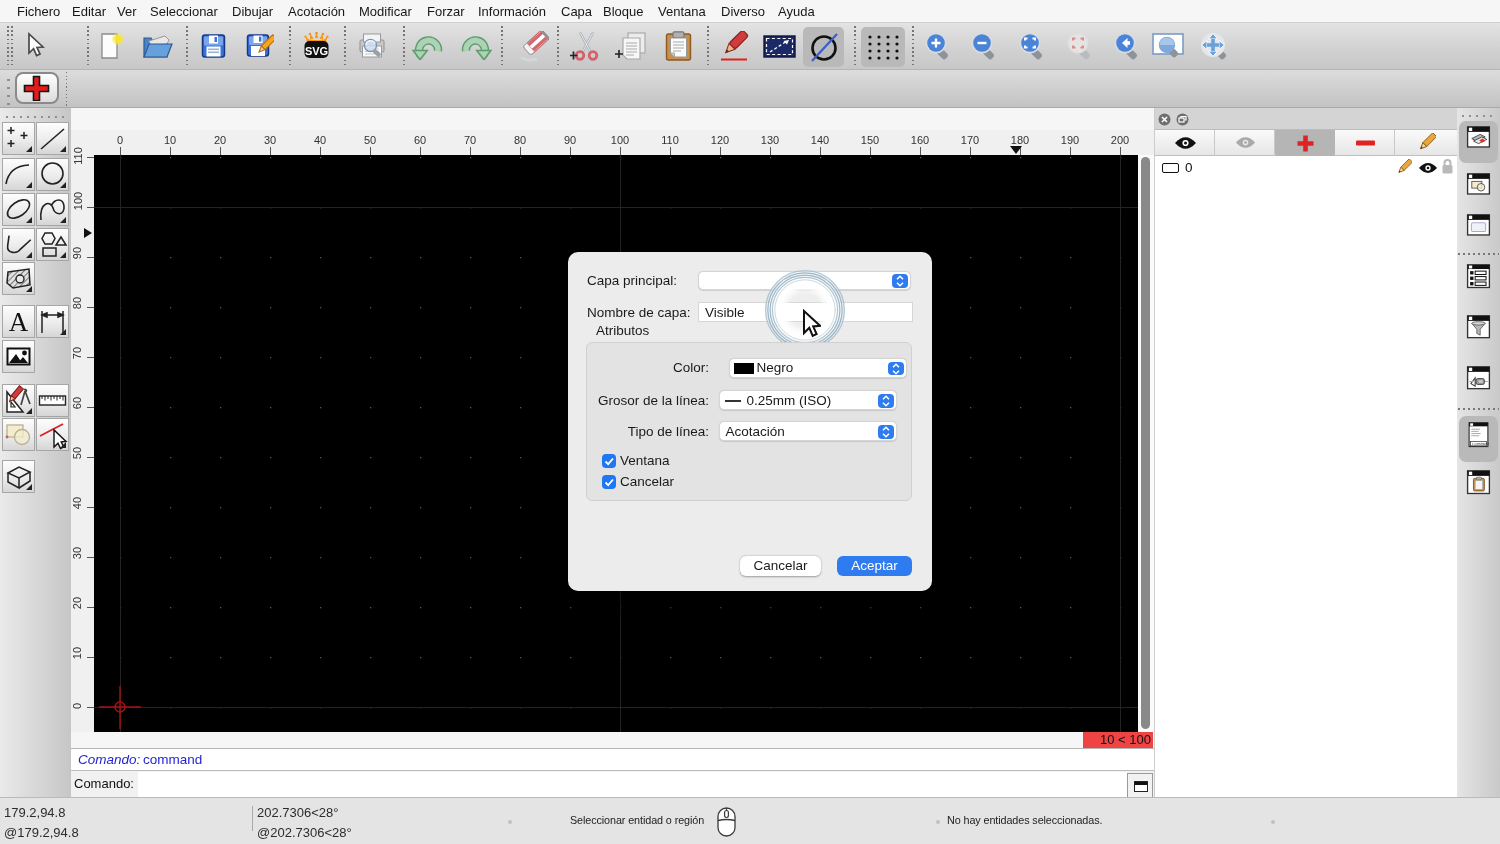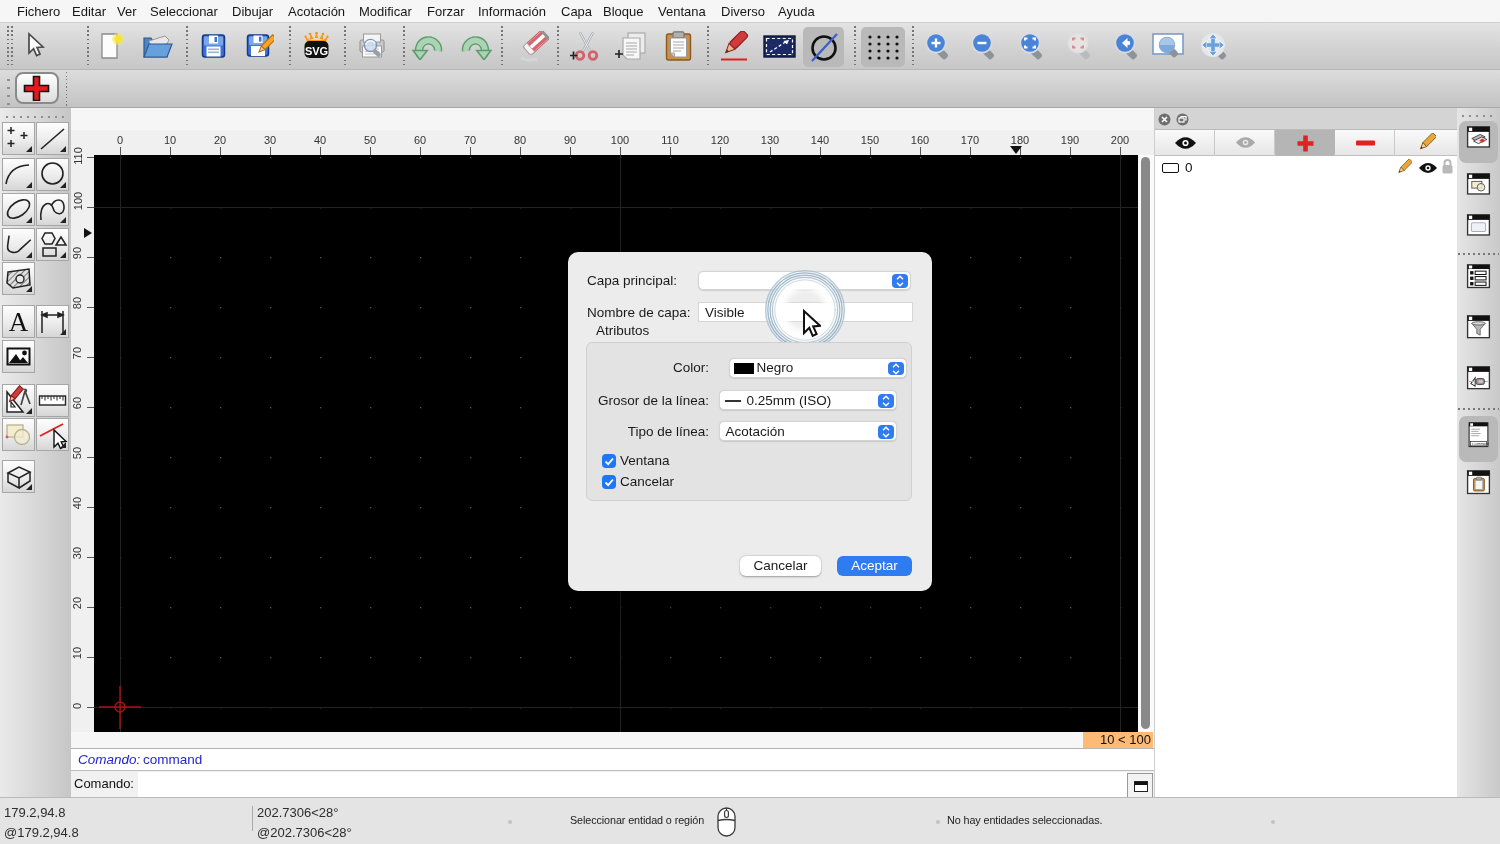--- a/index.html
+++ b/index.html
@@ -45,21 +45,21 @@
 #hruler { position:absolute; left:0; top:22px; width:1084px; height:25px; background:#f0f0f0; }
 #vruler { position:absolute; left:0; top:47px; width:23px; height:577px; background:#f0f0f0; }
 .hnum { position:absolute; top:4px; font-size:11px; color:#333; transform:translateX(-50%); }
 .vnum { position:absolute; left:3px; font-size:11px; color:#333; transform:rotate(-90deg); transform-origin:center; }
 .htick { position:absolute; top:17px; width:1px; height:8px; background:#555; }
 .vtick { position:absolute; left:16px; width:7px; height:1px; background:#555; }
 #canvas { position:absolute; left:23px; top:47px; width:1044px; height:577px; background:#000; }
 #vscroll { position:absolute; left:1067px; top:47px; width:17px; height:577px; background:#fafafa; }
 #vthumb { position:absolute; left:3px; top:2px; width:9px; height:572px; background:#898989; border-radius:4.5px; }
 #hstrip { position:absolute; left:0; top:624px; width:1084px; height:16px; background:#f6f6f6; }
-#gridstat { position:absolute; left:1012px; top:0px; width:70px; height:16px; background:#fdba74;
+#gridstat { position:absolute; left:1012px; top:0px; width:70px; height:16px; background:#ef4444;
   font-size:13px; color:#111; text-align:right; padding-right:2px; line-height:15px; }
 #histrow { position:absolute; left:0; top:640px; width:1084px; height:22px; background:#fff;
   border-top:1px solid #b4b4b4; }
 #inprow { position:absolute; left:0; top:662px; width:1084px; height:27px; background:#f1f1f1;
   border-top:1px solid #bdbdbd; }
 #infield { position:absolute; left:67px; top:1px; width:989px; height:25px; background:#fff; }
 #inicon { position:absolute; left:1056px; top:2px; width:26px; height:25px; border:1px solid #9a9a9a; background:#f2f2f2; }
 #inicon .w { position:absolute; left:6px; top:7px; width:14px; height:11px; border:1.2px solid #222; background:#fff; }
 #inicon .w::before { content:""; position:absolute; left:-0.5px; top:-0.5px; width:12.5px; height:3.5px; background:#111; }
 

